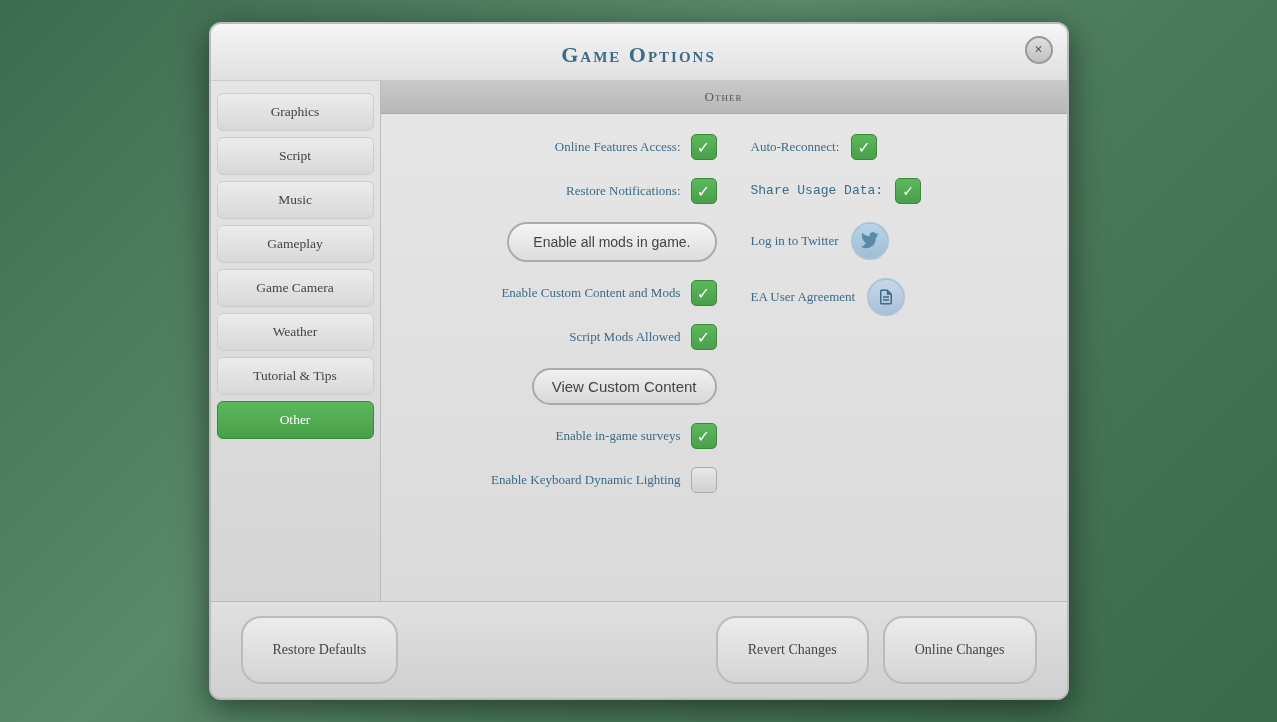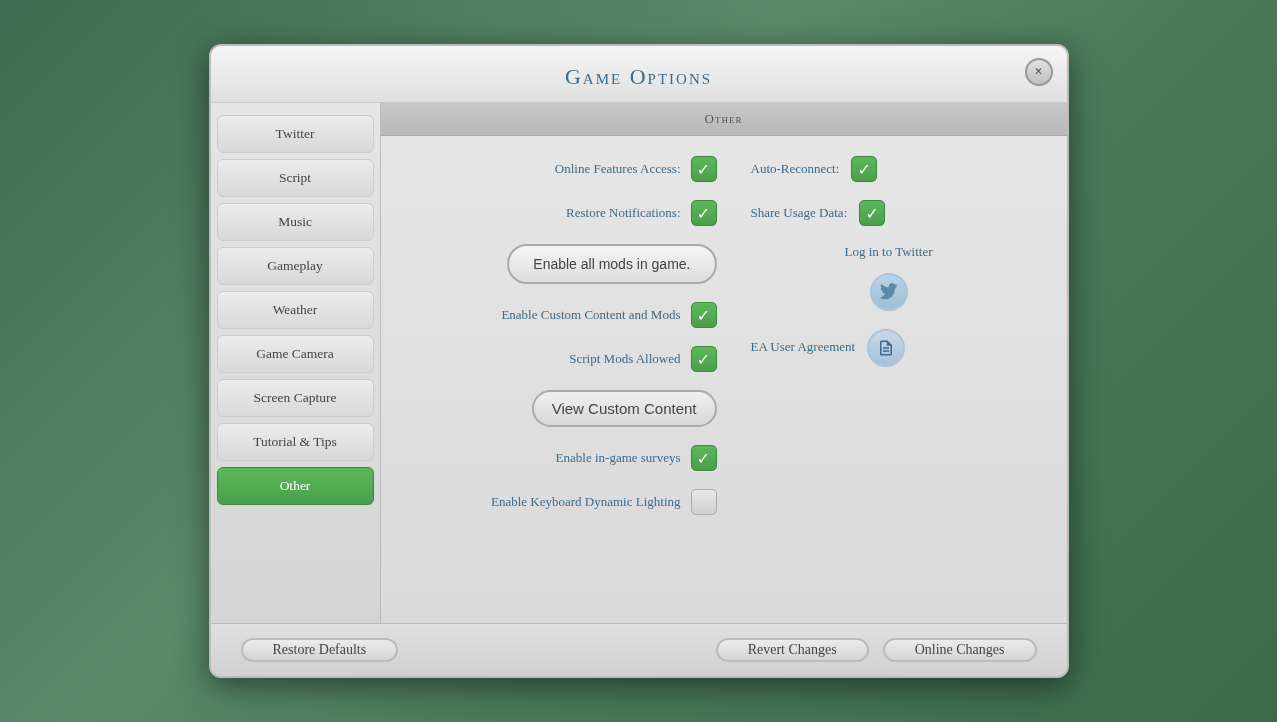--- a/index.html
+++ b/index.html
@@ -41,21 +41,21 @@
       padding: 18px 40px 12px;
       position: relative;
       border-bottom: 1px solid #ccc;
     }
 
     .modal-title {
       font-size: 22px;
       color: #3a6b8a;
       letter-spacing: 2px;
       font-variant: small-caps;
-      font-weight: normal;
+      font-weight: bold;
     }
 
     .close-btn {
       position: absolute;
       right: 14px;
       top: 12px;
       width: 28px;
       height: 28px;
       background: linear-gradient(180deg, #e0e0e0, #c0c0c0);
       border: 2px solid #999;
@@ -237,21 +237,21 @@
     .modal-footer {
       background: linear-gradient(180deg, #e0e0e0, #d0d0d0);
       padding: 14px 30px;
       display: flex;
       justify-content: space-between;
       align-items: center;
       border-top: 1px solid #bbb;
     }
 
     .footer-btn {
-      padding: 2px 30px;
+      padding: 24px 30px;
       border-radius: 20px;
       border: 2px solid #bbb;
       background: linear-gradient(180deg, #ececec, #d4d4d4);
       font-size: 14px;
       color: #444;
       cursor: pointer;
       font-family: Georgia, serif;
     }
 
     .footer-right {
@@ -274,27 +274,26 @@
 <div class="modal">
 
   <div class="modal-header">
     <span class="modal-title">Game Options</span>
     <div class="close-btn">×</div>
   </div>
 
   <div class="modal-body">
 
     <div class="sidebar">
-      <div class="sidebar-item">Twitter</div>
+      <div class="sidebar-item">Graphics</div>
       <div class="sidebar-item">Script</div>
       <div class="sidebar-item">Music</div>
       <div class="sidebar-item">Gameplay</div>
+      <div class="sidebar-item">Game Camera</div>
       <div class="sidebar-item">Weather</div>
-      <div class="sidebar-item">Game Camera</div>
-      <div class="sidebar-item">Screen Capture</div>
       <div class="sidebar-item">Tutorial &amp; Tips</div>
       <div class="sidebar-item active">Other</div>
     </div>
 
     <div class="content">
 
       <div class="section-header">Other</div>
 
       <div class="content-grid">
 
@@ -340,26 +339,26 @@
 
         </div>
 
         <div class="right-col" style="padding-left:20px;">
 
           <div class="right-icon-row" style="justify-content:flex-start;">
             <span class="setting-label right">Auto-Reconnect:</span>
             <div class="checkbox-green">✓</div>
           </div>
 
+          <div class="right-icon-row" style="justify-content:flex-start;font-family:Liberation Mono, monospace;">
+            <span class="setting-label right">Share Usage Data:</span>
+            <div class="checkbox-green">✓</div>
+          </div>
+
           <div class="right-icon-row" style="justify-content:flex-start;">
-            <span class="setting-label right">Share Usage Data:</span>
-            <div class="checkbox-green">✓</div>
-          </div>
-
-          <div class="right-icon-row" style="justify-content:flex-start;flex-direction:column;">
             <span class="setting-label right">Log in to Twitter</span>
             <div class="icon-circle twitter-icon">
               <svg width="18" height="18" viewBox="0 0 24 24" fill="currentColor">
                 <path d="M23 3a10.9 10.9 0 01-3.14 1.53A4.48 4.48 0 0022.43 1a9 9 0 01-2.88 1.1A4.52 4.52 0 0016.11 0c-2.5 0-4.52 2.02-4.52 4.52 0 .35.04.7.11 1.03A12.84 12.84 0 011.64.89a4.52 4.52 0 001.4 6.03 4.48 4.48 0 01-2.05-.57v.06a4.52 4.52 0 003.63 4.43 4.54 4.54 0 01-2.04.08 4.52 4.52 0 004.22 3.14A9.07 9.07 0 010 19.54a12.8 12.8 0 006.92 2.03c8.3 0 12.85-6.88 12.85-12.85 0-.2 0-.39-.01-.58A9.17 9.17 0 0023 3z"></path>
               </svg>
             </div>
           </div>
 
 
           <div class="right-icon-row" style="justify-content:flex-start;">

